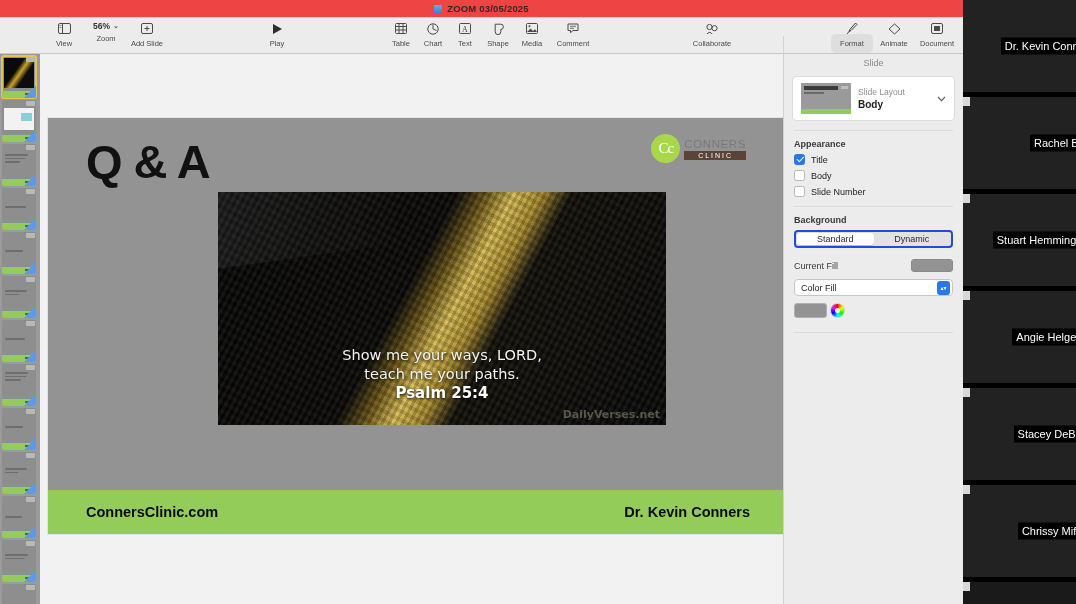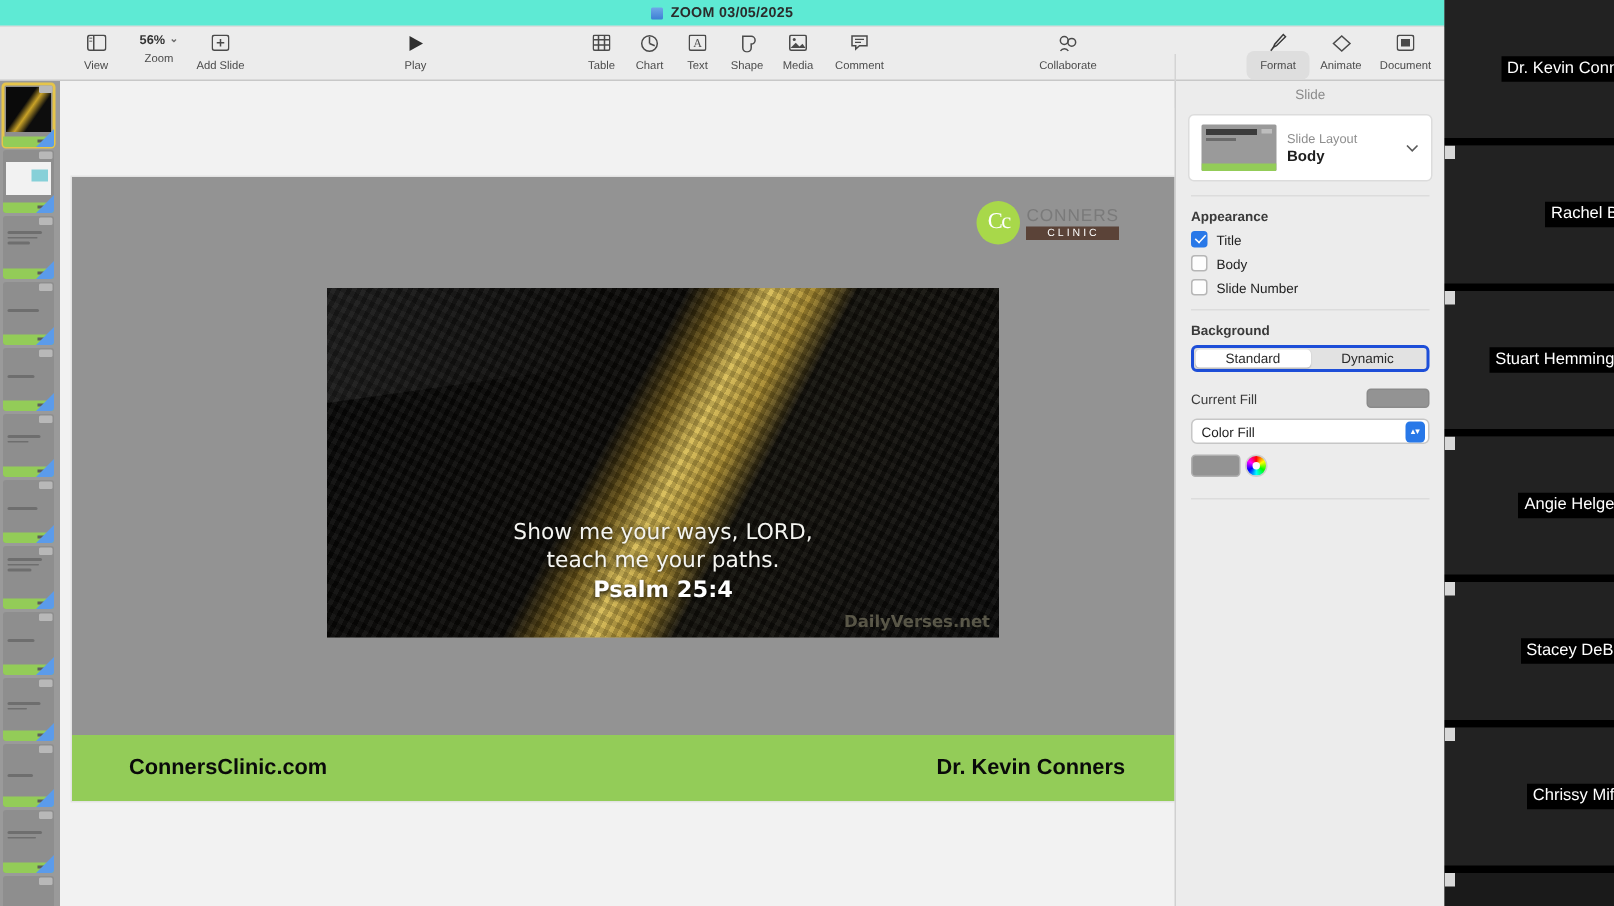--- a/index.html
+++ b/index.html
@@ -9,21 +9,21 @@
     font-family: "Liberation Sans", sans-serif;
     background: #ffffff;
     -webkit-font-smoothing: antialiased;
   }
 
   #app { position: relative; width: 1076px; height: 604px; }
 
   
   .titlebar {
     position: absolute; left: 0; top: 0; width: 963px; height: 18px;
-    background: #5eead4;
+    background: #ef4444;
     border-bottom: 1px solid #dcdcdc;
     display: flex; align-items: center; justify-content: center;
   }
   .titlebar-inner { display: flex; align-items: center; gap: 5px; }
   .doc-icon {
     width: 8px; height: 8px; border-radius: 1px;
     background: linear-gradient(#6fa8e8, #3d7fd4);
   }
   .doc-title {
     font-size: 9.5px; font-weight: bold; color: #2b2b2b; letter-spacing: 0.2px;
@@ -617,20 +617,21 @@
       <div class="nt-tri"></div>
     </div>
     <div class="nav-thumb">
       <div class="nt-num"></div>
     </div>
   </div>
 
   <div class="canvas">
     <div class="slide">
 
+      <div class="qa-title">Q &amp; A</div>
 
       <div class="logo">
         <div class="logo-circle">Cc</div>
         <div class="logo-text">
           <div class="logo-conners">CONNERS</div>
           <div class="logo-clinic">CLINIC</div>
         </div>
       </div>
 
       <div class="verse-img">

